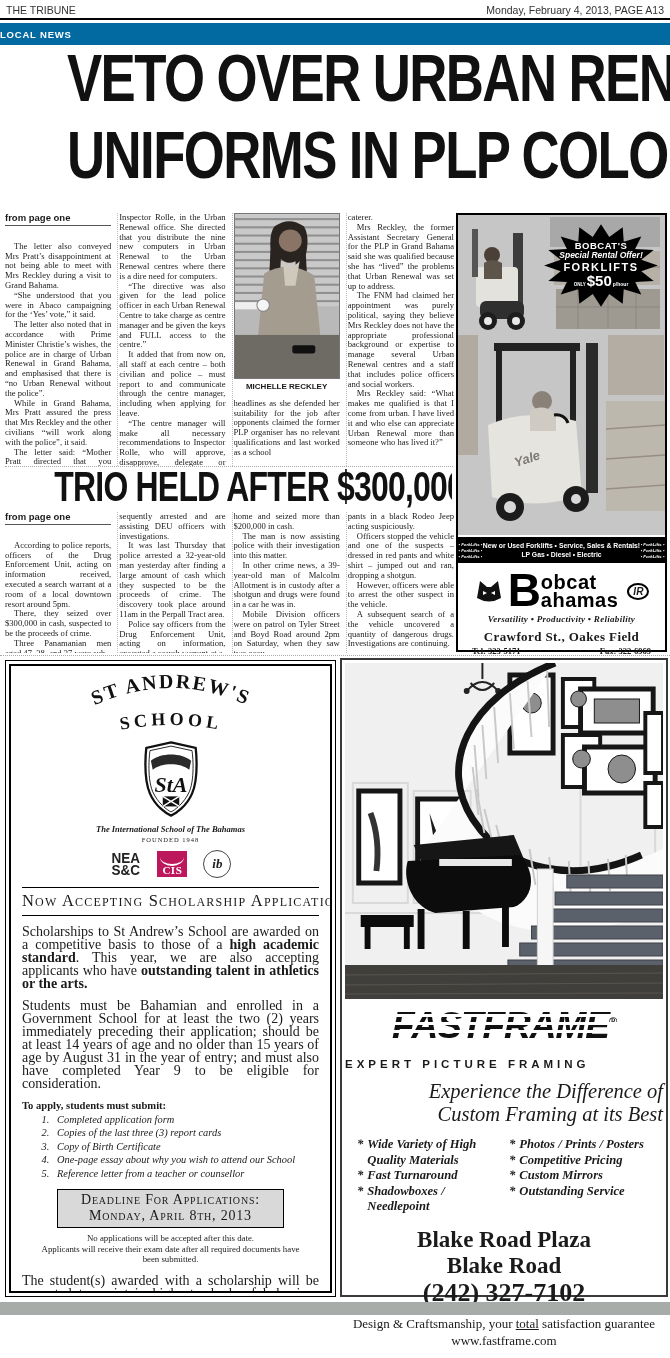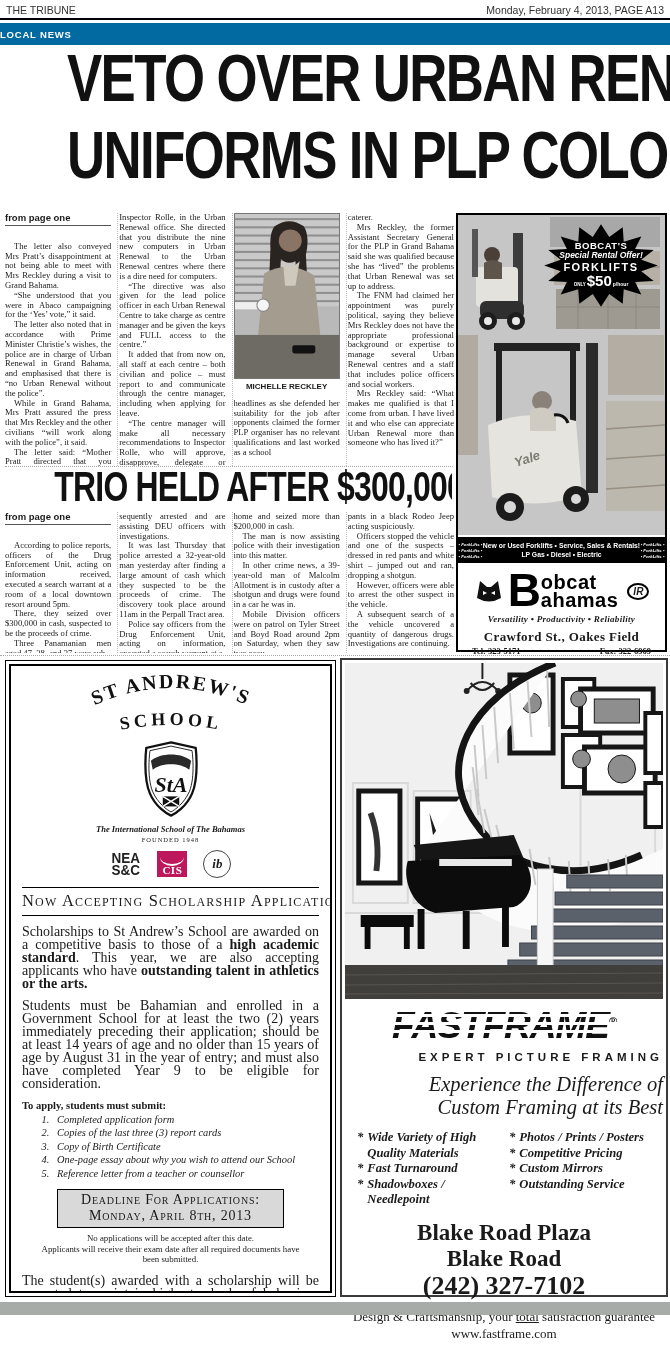--- a/index.html
+++ b/index.html
@@ -97,21 +97,21 @@
   .notes{font-size:8.8px;line-height:10.6px;text-align:center;}
   .contact-intro{text-align:center;font-size:10.4px;margin-top:12px;}
 
   
   .fastframe{position:absolute;top:658px;left:340px;width:328px;height:639px;border:2px solid #3a3a3a;box-sizing:border-box;background:#fff;padding:3px;}
   .ff-photo{width:100%;height:336px;display:block;background:#efefef;}
   .ff-logo{position:relative;text-align:center;margin-top:4px;font-family:"Liberation Sans",sans-serif;
            font-weight:bold;font-style:italic;font-size:37px;line-height:36px;letter-spacing:-1px;color:#111;white-space:nowrap;}
   .ff-logo .stripe{position:absolute;left:8%;right:8%;height:2.5px;background:#fff;}
   .ff-reg{font-size:11px;vertical-align:super;}
-  .ff-sub{text-align:right;font-family:"Liberation Sans",sans-serif;font-weight:bold;font-size:11.5px;letter-spacing:4px;margin-top:7px;}
+  .ff-sub{text-align:left;font-family:"Liberation Sans",sans-serif;font-weight:bold;font-size:11.5px;letter-spacing:4px;margin-top:14px;}
   .ff-head{text-align:right;font-style:italic;font-size:20.5px;line-height:23px;margin-top:10px;}
   .ff-bullets{display:flex;padding:0 8px 0 12px;gap:6px;margin-top:11px;font-style:italic;font-weight:bold;font-size:12.6px;line-height:15.5px;}
   .ff-bcol{flex:1 1 0;}
   .ff-bullet{display:flex;gap:4px;}
   .ff-bullet .m{flex:0 0 auto;}
   .ff-addr{text-align:center;font-weight:bold;font-size:23px;line-height:26px;margin-top:12px;}
   .ff-phone{text-align:center;font-weight:bold;font-size:26px;line-height:28px;}
   .ff-guarantee{text-align:center;font-size:13px;margin-top:9px;}
   .ff-guarantee .u{text-decoration:underline;}
   .ff-web{text-align:center;font-size:13px;margin-top:1px;}

